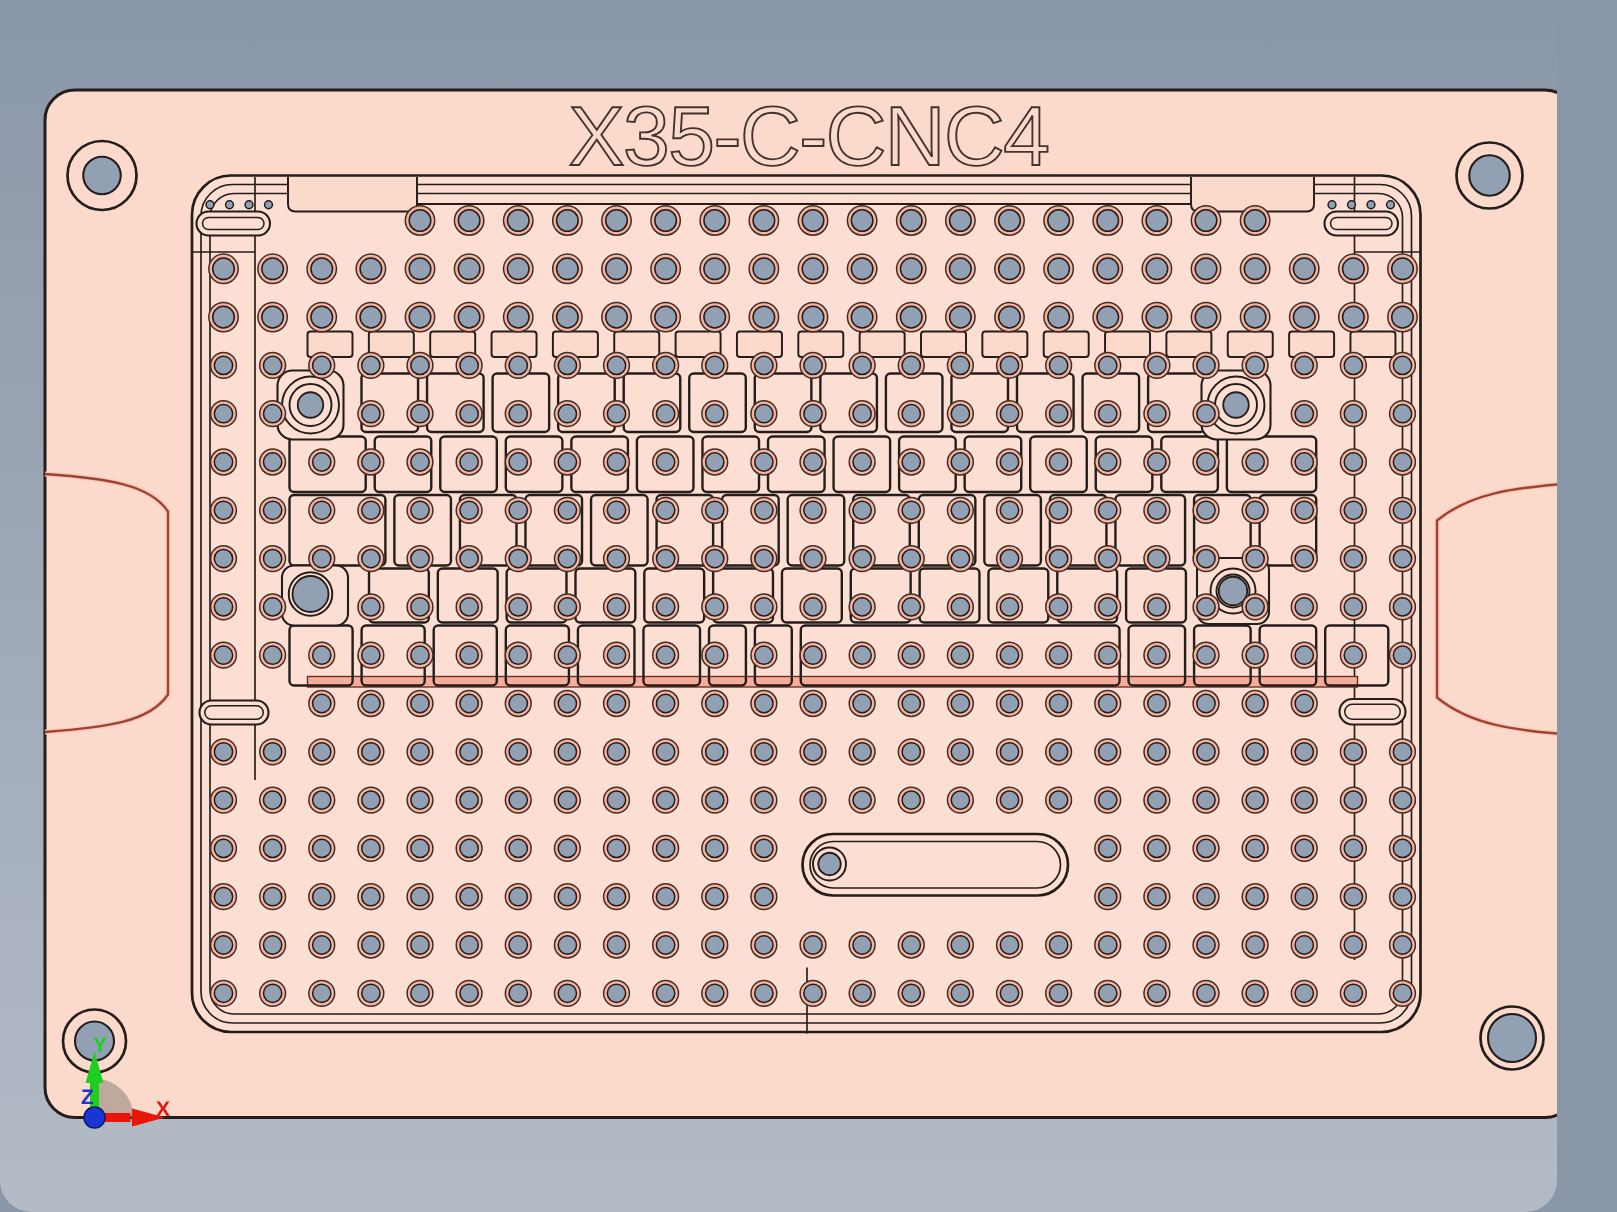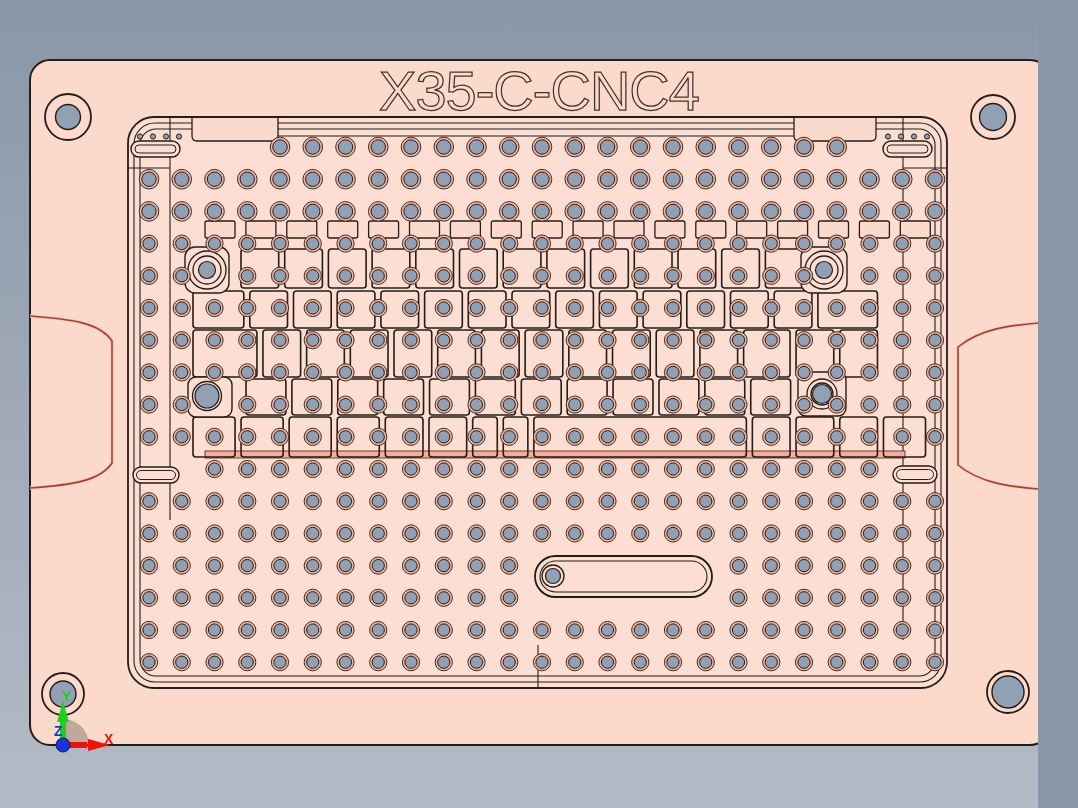--- a/index.html
+++ b/index.html
@@ -1,16 +1,16 @@
 <!DOCTYPE html>
 <html><head>
 <meta charset="utf-8">
 <style>
   html,body{margin:0;padding:0;background:#8a97a8;}
-  #stage{width:1038px;height:808px;position:relative;overflow:hidden;}
+  #stage{width:1038px;height:808px;position:relative;overflow:hidden;border-radius:21px;}
   svg{display:block;}
   text{font-family:"Liberation Sans","DejaVu Sans",sans-serif;}
   .title-text{font-size:56px;letter-spacing:-1px;fill:none;stroke-width:1.25px;}
   .axis-label{font-size:14px;font-weight:bold;}
 </style>
 </head>
 <body>
 
 <div id="stage">
 <svg id="scene" width="1078" height="808" viewBox="0 0 1078 808">

